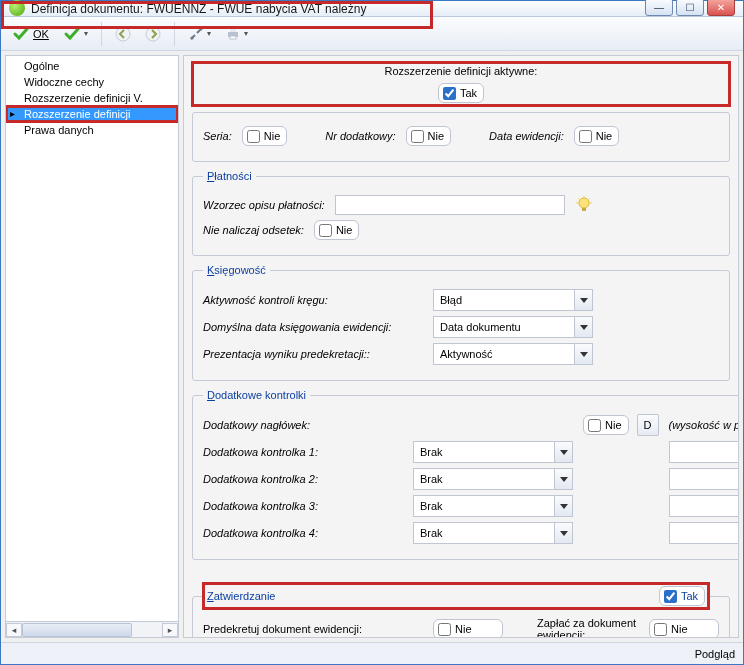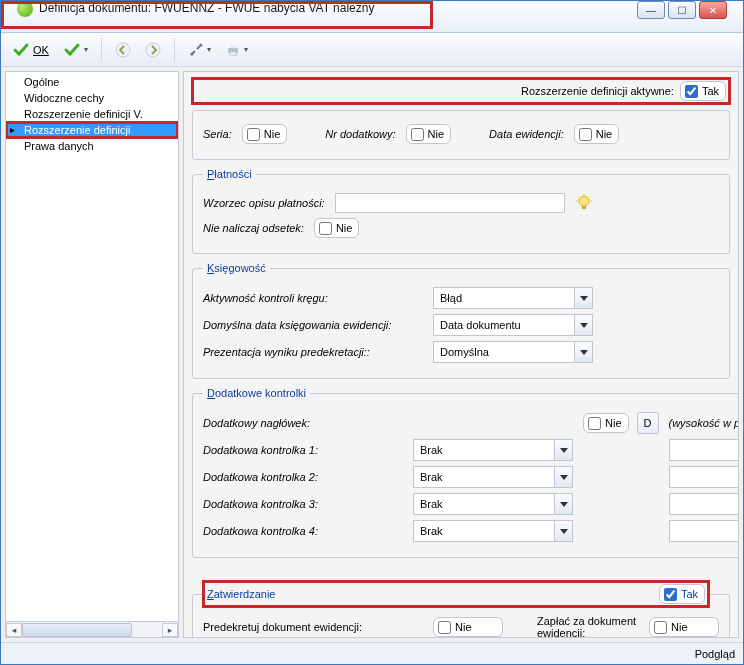--- a/index.html
+++ b/index.html
@@ -1,18 +1,18 @@
 <!DOCTYPE html>
 <html><head>
 <meta charset="utf-8">
 <style>
   * { box-sizing: border-box; font-family: Tahoma, sans-serif; font-size: 11px; }
   body { margin: 0; padding: 0; background: #fff; }
   .window { width: 744px; height: 665px; border: 1px solid #3a78c4; background: #f0f0f0; display: flex; flex-direction: column; }
-  .titlebar { height: 32px; background: linear-gradient(#fdfefe,#e6eef8); display: flex; align-items: flex-start; padding: 0 16px; border-bottom: 1px solid #b8c8dc; }
+  .titlebar { height: 16px; background: linear-gradient(#fdfefe,#e6eef8); display: flex; align-items: flex-end; padding: 0 8px; border-bottom: 1px solid #b8c8dc; }
   .titlebar .app-icon { width: 16px; height: 16px; border-radius: 50%; background: radial-gradient(circle at 35% 35%, #b8f070, #4aa80c); margin-right: 6px; }
   .titlebar .title { flex: 1; color: #1a1a1a; font-size: 12px; }
   .titlebar .winbtns { display: flex; gap: 3px; }
   .winbtn { width: 28px; height: 18px; border: 1px solid #6d89b1; border-radius: 3px; background: linear-gradient(#fafcff,#d6e2f2); display: flex; align-items: center; justify-content: center; font-size: 10px; color: #2b3a55; cursor: pointer; }
   .winbtn.close { background: linear-gradient(#f6a7a1,#d9534f); color: #fff; border-color: #a83f3a; }
   .hl-red { outline: 3px solid #c62929; outline-offset: -2px; }
   .menubar { height: 22px; background: #eef2f8; display: flex; align-items: center; padding: 0 8px; gap: 14px; border-bottom: 1px solid #d0d7e2; }
   .menubar span { color: #1a1a1a; }
   .menubar span u { text-decoration: underline; }
   .toolbar { height: 34px; background: linear-gradient(#fbfcfe,#e7edf6); display: flex; align-items: center; padding: 0 6px; gap: 4px; border-bottom: 1px solid #cfd7e3; }
@@ -22,21 +22,21 @@
   .sidebar { width: 174px; background: #fff; border: 1px solid #c5cbd6; position: relative; display: flex; flex-direction: column; }
   .side-items { flex: 1; overflow: hidden; padding: 2px 0; }
   .side-item { padding: 2px 4px 2px 18px; white-space: nowrap; color: #000; position: relative; }
   .side-item.sel { background: #3399ff; color: #fff; }
   .side-item.sel::before { content: "▸"; position: absolute; left: 4px; top: 2px; color: #000; font-size: 10px; }
   .side-scroll { height: 16px; background: #eef2f8; border-top: 1px solid #c5cbd6; display: flex; align-items: center; }
   .side-scroll .arrow { width: 16px; height: 14px; border: 1px solid #c5cbd6; background: #f6f8fb; display: flex; align-items: center; justify-content: center; font-size: 9px; color: #555; }
   .side-scroll .track { flex: 1; height: 14px; background: #f1f3f7; position: relative; }
   .side-scroll .thumb { position: absolute; left: 0; top: 0; height: 14px; width: 110px; background: linear-gradient(#e8eef8,#cfd9ea); border: 1px solid #b9c4d6; border-radius: 2px; }
   .mainpane { flex: 1; background: #f4f4f4; border: 1px solid #c5cbd6; padding: 6px 8px 4px 8px; overflow-y: auto; position: relative; }
-  .toprow { display: flex; justify-content: flex-end; align-items: center; gap: 6px; margin-bottom: 0; padding: 3px 4px; }
+  .toprow { display: flex; justify-content: flex-end; align-items: center; gap: 6px; margin-bottom: 0; padding: 3px 4px; flex-direction: column; }
   fieldset { border: 1px solid #c5cbd6; border-radius: 3px; margin: 6px 0 8px 0; padding: 8px 10px 10px 10px; }
   legend { color: #0a3ea0; padding: 0 4px; }
   legend u { text-decoration: underline; }
   .row { display: flex; align-items: center; gap: 10px; margin: 5px 0; }
   .row .lbl { white-space: nowrap; font-style: italic; }
   .chkwrap { display: inline-flex; align-items: center; gap: 4px; border: 1px solid #bfc6d1; background: #fff; padding: 1px 6px 1px 4px; height: 20px; border-radius: 6px; }
   .chkwrap input { margin: 0; width: 13px; height: 13px; accent-color: #2a6fc9; }
   .stdinput { border: 1px solid #bfc6d1; background: #fff; height: 20px; padding: 0 4px; }
   .combo { display: inline-flex; align-items: center; border: 1px solid #bfc6d1; background: #fff; height: 22px; }
   .combo .cval { flex: 1; padding: 0 6px; min-width: 100px; }
@@ -205,21 +205,21 @@
         <div class="row" style="display:grid;grid-template-columns:220px 160px;gap:10px;">
           <span class="lbl">Domyślna data księgowania ewidencji:</span>
           <span class="combo">
               <span class="cval">Data dokumentu</span>
               <span class="cbtn"></span>
             </span>
         </div>
         <div class="row" style="display:grid;grid-template-columns:220px 160px;gap:10px;">
           <span class="lbl">Prezentacja wyniku predekretacji::</span>
           <span class="combo">
-              <span class="cval">Domyślna</span>
+              <span class="cval">Aktywność</span>
               <span class="cbtn"></span>
             </span>
         </div>
       </fieldset>
 
       <fieldset class="grid-controls">
         <legend class="link-legend"><u>D</u>odatkowe kontrolki</legend>
         <div class="row">
           <span class="lbl">Dodatkowy nagłówek:</span>
           <span></span>

